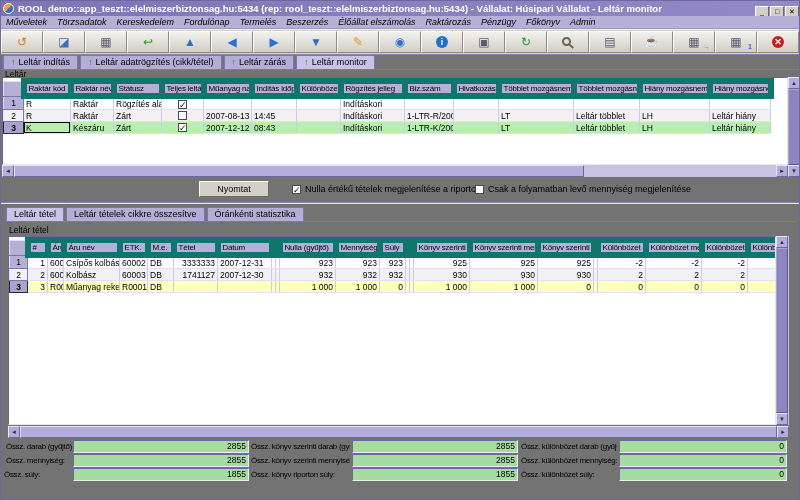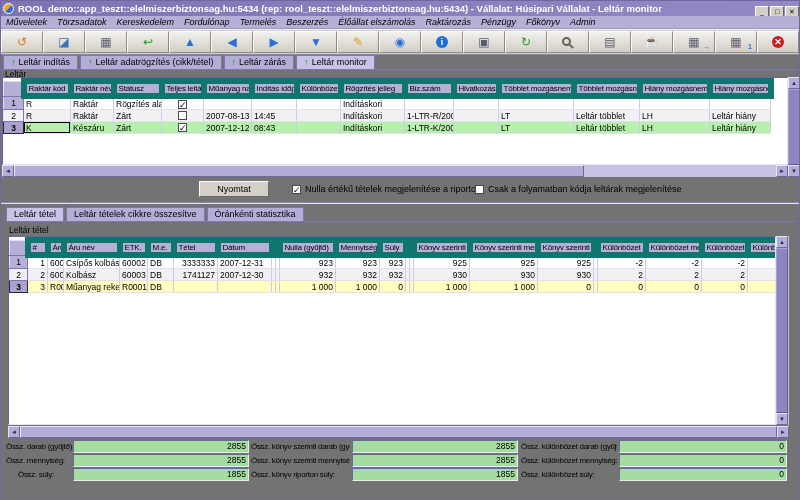--- a/index.html
+++ b/index.html
@@ -308,21 +308,21 @@
     <button class="btn">►</button>
   </div>
 
   <button id="printbtn">Nyomtat</button>
   <div id="cb1" class="cbrow">
     <span class="cbbox checked">✓</span>
     <span>Nulla értékű tételek megjelenítése a riporton</span>
   </div>
   <div id="cb2" class="cbrow">
     <span class="cbbox"></span>
-    <span>Csak a folyamatban kódja leltárak megjelenítése</span>
+    <span>Csak a folyamatban levő mennyiség megjelenítése</span>
   </div>
 
   <div id="sep"></div>
 
   <div id="lowertabs" class="tabstrip"><div class="tab active"><span class="tablabel">Leltár tétel</span></div><div class="tab"><span class="tablabel">Leltár tételek cikkre összesítve</span></div><div class="tab"><span class="tablabel">Óránkénti statisztika</span></div></div>
   <div id="lowcap" class="caption">Leltár tétel</div>
   <div id="lowergrid" class="gridbox">
       <table style="width: 768px;">
         <colgroup>
           <col style="width: 18px;">
@@ -473,21 +473,21 @@
       <span class="sumlab" style="left: 250px; top: 439px; width: 99px;">Össz. könyv szerinti darab (gyűjtő):</span>
       <div class="sumbox" style="left: 351px; top: 439px; width: 166px;">2855</div>
       <span class="sumlab" style="left: 520px; top: 439px; width: 96px;">Össz. különbözet darab (gyűjtő):</span>
       <div class="sumbox" style="left: 618px; top: 439px; width: 168px;">0</div>
       <span class="sumlab" style="left: 5px; top: 453px; width: 66px;">Össz. mennyiség:</span>
       <div class="sumbox" style="left: 72px; top: 453px; width: 176px;">2855</div>
       <span class="sumlab" style="left: 250px; top: 453px; width: 99px;">Össz. könyv szerinti mennyiség:</span>
       <div class="sumbox" style="left: 351px; top: 453px; width: 166px;">2855</div>
       <span class="sumlab" style="left: 520px; top: 453px; width: 96px;">Össz. különbözet mennyiség:</span>
       <div class="sumbox" style="left: 618px; top: 453px; width: 168px;">0</div>
-      <span class="sumlab" style="left: 17px; top: 467px; width: 66px;">Össz. súly:</span>
+      <span class="sumlab" style="left: 3px; top: 467px; width: 66px;">Össz. súly:</span>
       <div class="sumbox" style="left: 72px; top: 467px; width: 176px;">1855</div>
       <span class="sumlab" style="left: 250px; top: 467px; width: 99px;">Össz. könyv riporton súly:</span>
       <div class="sumbox" style="left: 351px; top: 467px; width: 166px;">1855</div>
       <span class="sumlab" style="left: 520px; top: 467px; width: 96px;">Össz. különbözet súly:</span>
       <div class="sumbox" style="left: 618px; top: 467px; width: 168px;">0</div>
     </div>
 
 
 </div>
 

